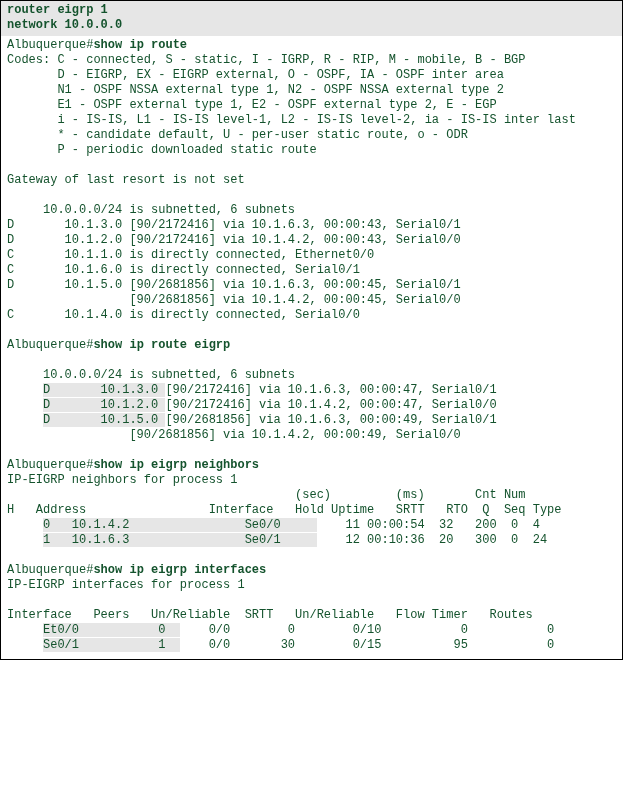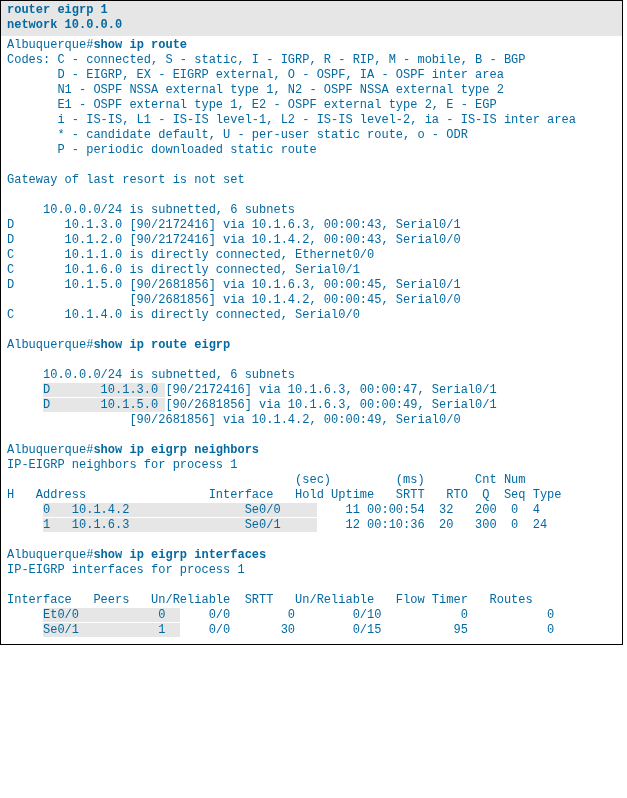--- a/index.html
+++ b/index.html
@@ -8,21 +8,21 @@
     background: #fff;
   }
   .frame {
     width: 623px;
     border: 1px solid #000;
     margin: 0;
     box-sizing: border-box;
     font-family: "Courier New", Courier, monospace;
     font-size: 12px;
     line-height: 15px;
-    color: #0369a1;
+    color: #14532d;
   }
   .header {
     background: #e6e6e6;
     padding: 2px 6px 3px 6px;
     font-weight: bold;
   }
   .body {
     padding: 2px 6px 6px 6px;
   }
   .line {
@@ -42,40 +42,41 @@
     <div class="line">router eigrp 1</div>
     <div class="line">network 10.0.0.0</div>
   </div>
   <div class="body">
 
     <div class="line"><span>Albuquerque#</span><span class="bold">show ip route</span></div>
     <div class="line">Codes: C - connected, S - static, I - IGRP, R - RIP, M - mobile, B - BGP</div>
     <div class="line">       D - EIGRP, EX - EIGRP external, O - OSPF, IA - OSPF inter area</div>
     <div class="line">       N1 - OSPF NSSA external type 1, N2 - OSPF NSSA external type 2</div>
     <div class="line">       E1 - OSPF external type 1, E2 - OSPF external type 2, E - EGP</div>
-    <div class="line">       i - IS-IS, L1 - IS-IS level-1, L2 - IS-IS level-2, ia - IS-IS inter area</div>
+    <div class="line">       i - IS-IS, L1 - IS-IS level-1, L2 - IS-IS level-2, ia - IS-IS inter last</div>
     <div class="line">       * - candidate default, U - per-user static route, o - ODR</div>
     <div class="line">       P - periodic downloaded static route</div>
     <div class="line">&nbsp;</div>
     <div class="line">Gateway of last resort is not set</div>
     <div class="line">&nbsp;</div>
     <div class="line">     10.0.0.0/24 is subnetted, 6 subnets</div>
     <div class="line">D       10.1.3.0 [90/2172416] via 10.1.6.3, 00:00:43, Serial0/1</div>
     <div class="line">D       10.1.2.0 [90/2172416] via 10.1.4.2, 00:00:43, Serial0/0</div>
     <div class="line">C       10.1.1.0 is directly connected, Ethernet0/0</div>
     <div class="line">C       10.1.6.0 is directly connected, Serial0/1</div>
     <div class="line">D       10.1.5.0 [90/2681856] via 10.1.6.3, 00:00:45, Serial0/1</div>
     <div class="line">                 [90/2681856] via 10.1.4.2, 00:00:45, Serial0/0</div>
     <div class="line">C       10.1.4.0 is directly connected, Serial0/0</div>
     <div class="line">&nbsp;</div>
 
     <div class="line"><span>Albuquerque#</span><span class="bold">show ip route eigrp</span></div>
     <div class="line">&nbsp;</div>
     <div class="line">     10.0.0.0/24 is subnetted, 6 subnets</div>
     <div class="rowline"><span class="hl">D       10.1.3.0 </span><span>[90/2172416] via 10.1.6.3, 00:00:47, Serial0/1</span></div>
+    <div class="rowline"><span class="hl">D       10.1.2.0 </span><span>[90/2172416] via 10.1.4.2, 00:00:47, Serial0/0</span></div>
     <div class="rowline"><span class="hl">D       10.1.5.0 </span><span>[90/2681856] via 10.1.6.3, 00:00:49, Serial0/1</span></div>
     <div class="line">                 [90/2681856] via 10.1.4.2, 00:00:49, Serial0/0</div>
     <div class="line">&nbsp;</div>
 
     <div class="line"><span>Albuquerque#</span><span class="bold">show ip eigrp neighbors</span></div>
     <div class="line">IP-EIGRP neighbors for process 1</div>
     <div class="line">                                        (sec)         (ms)       Cnt Num</div>
     <div class="line">H   Address                 Interface   Hold Uptime   SRTT   RTO  Q  Seq Type</div>
     <div class="rowline"><span class="hl">0   10.1.4.2                Se0/0     </span><span>    11 00:00:54  32   200  0  4</span></div>
     <div class="rowline"><span class="hl">1   10.1.6.3                Se0/1     </span><span>    12 00:10:36  20   300  0  24</span></div>

